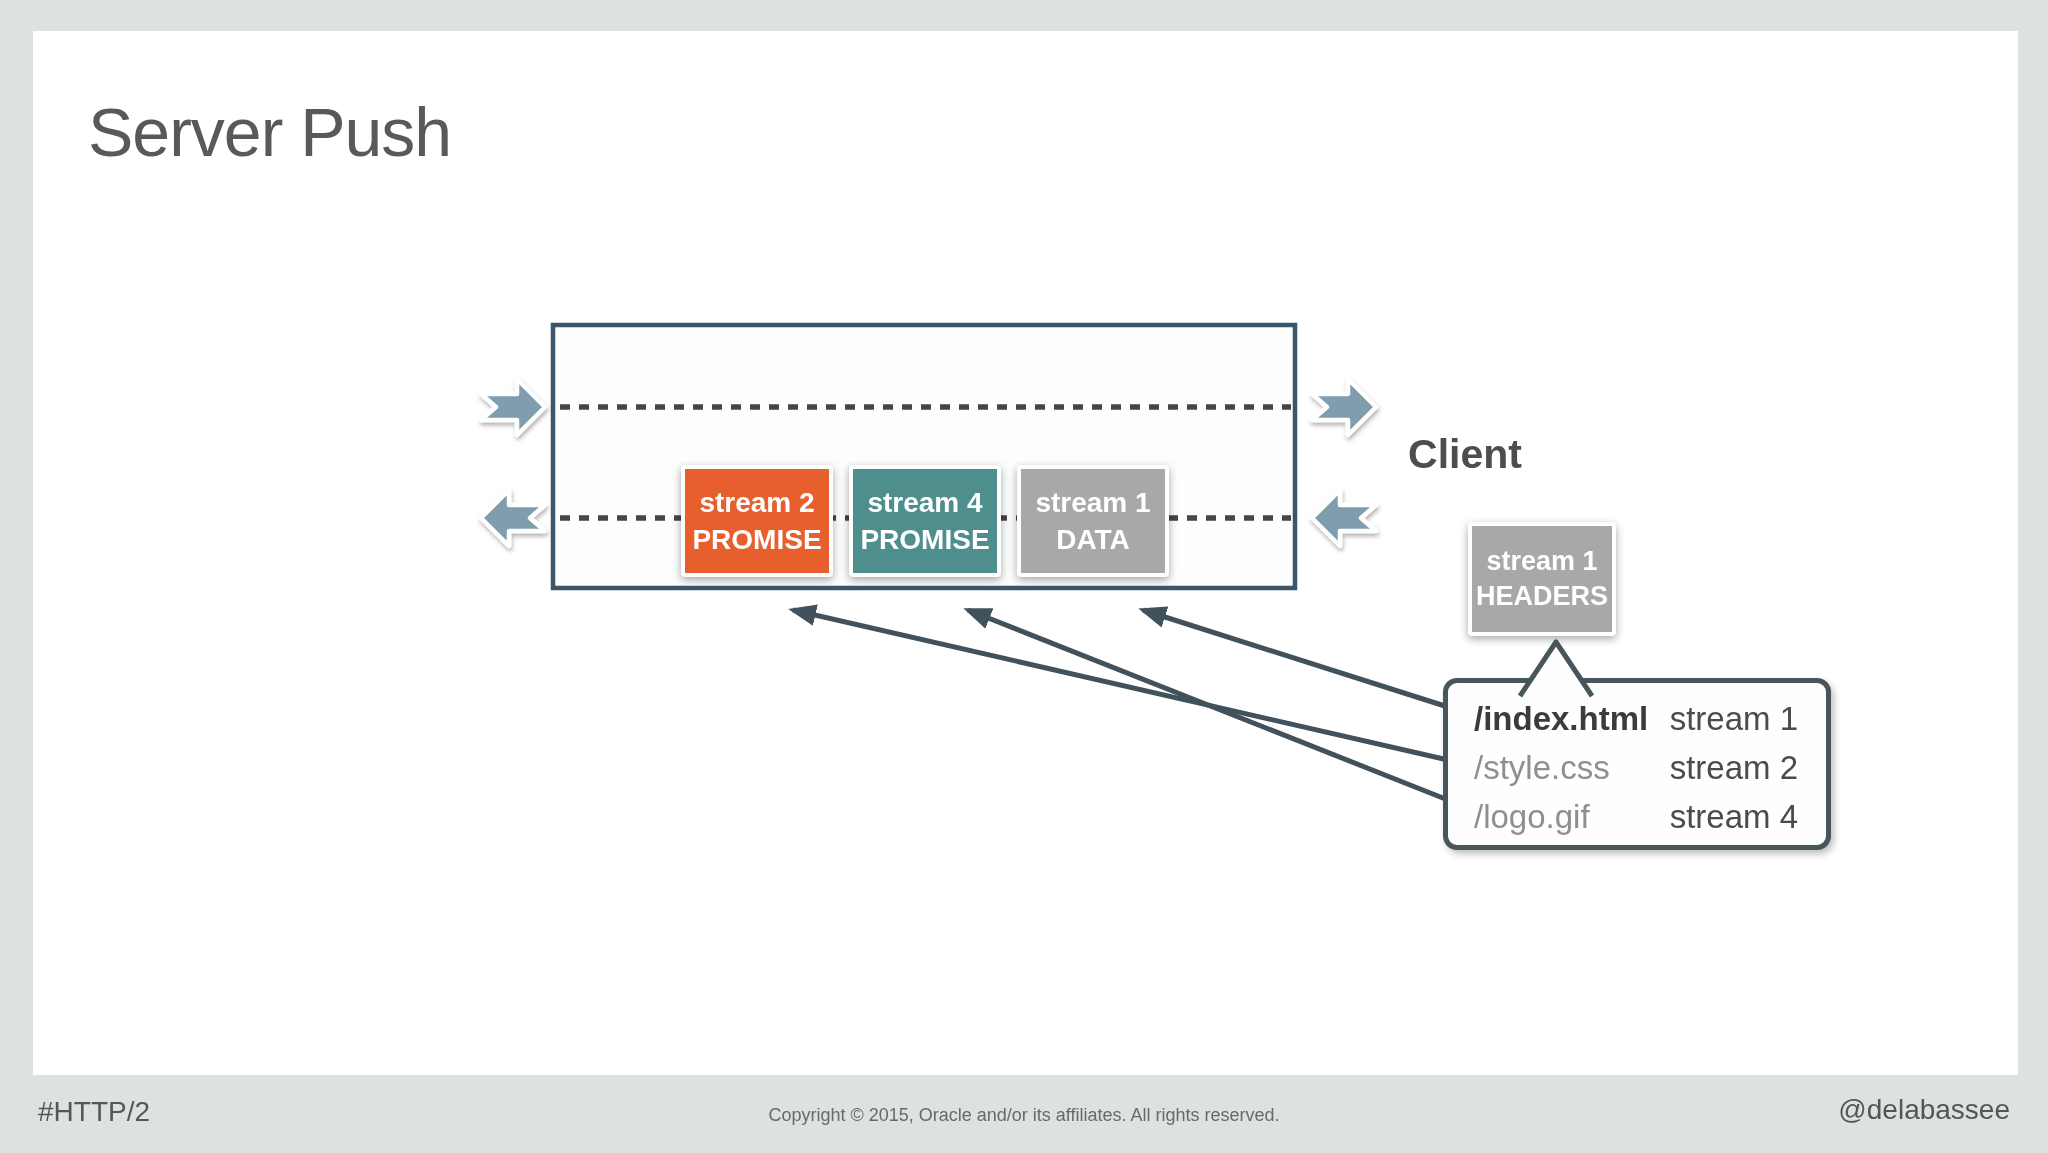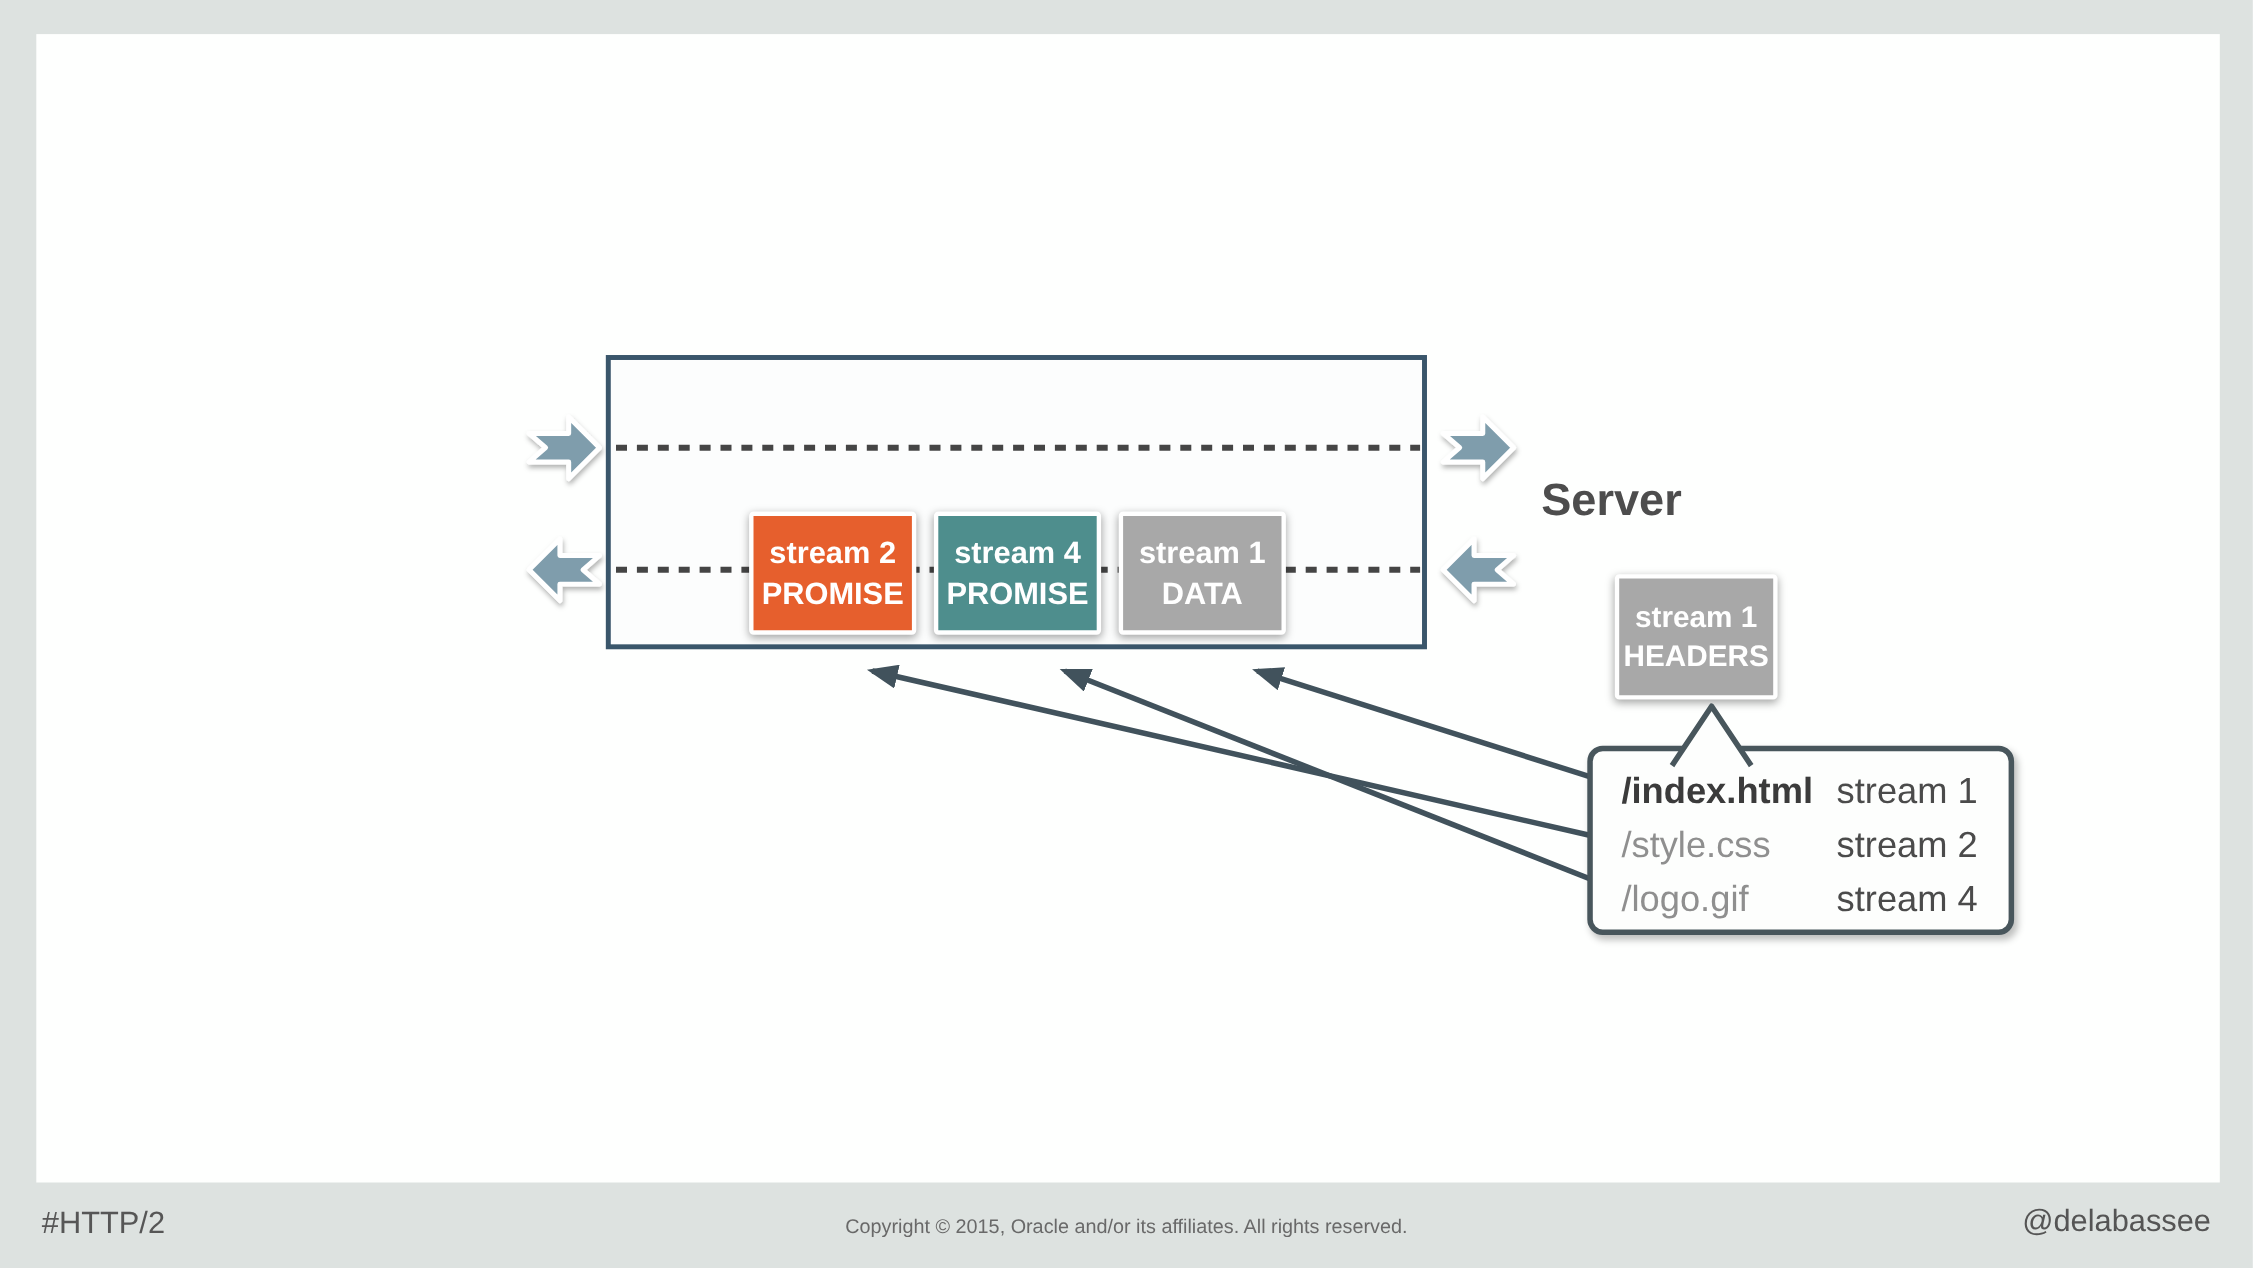--- a/index.html
+++ b/index.html
@@ -145,20 +145,21 @@
     color: #555555;
     margin-left: 44px;
   }
 </style>
 </head>
 <body>
 
 <div class="stage">
   <div class="slide">
 
+    <div class="slide-title">Server Push</div>
 
     <svg class="diagram-svg" viewBox="0 0 1985 1044" xmlns="http://www.w3.org/2000/svg">
       <defs>
         <filter id="softshadow" x="-30%" y="-30%" width="160%" height="160%">
           <feDropShadow dx="1" dy="3" stdDeviation="2.2" flood-color="#000000" flood-opacity="0.3"></feDropShadow>
         </filter>
         <marker id="ah" markerUnits="userSpaceOnUse" markerWidth="28" markerHeight="22" refX="23" refY="11" orient="auto">
           <path d="M0,0 L28,11 L0,22 Z" fill="#41525c"></path>
         </marker>
       </defs>
@@ -175,21 +176,21 @@
       </g>
 
       <g fill="#7f9dac" stroke="#ffffff" stroke-width="4.5" stroke-linejoin="round" filter="url(#softshadow)">
         <polygon points="448,363 484,363 484,348 512,376 484,404 484,389 448,389 463,376"></polygon>
         <polygon points="1279,363 1315,363 1315,348 1343,376 1315,404 1315,389 1279,389 1294,376"></polygon>
         <polygon points="512,474 476,474 476,459 448,487 476,515 476,500 512,500 497,487"></polygon>
         <polygon points="1343,474 1307,474 1307,459 1279,487 1307,515 1307,500 1343,500 1328,487"></polygon>
       </g>
     </svg>
 
-    <div class="endpoint-label endpoint-server">Server</div>
+    <div class="endpoint-label endpoint-server">Client</div>
 
     <div class="frame-box frame-orange">
       <span>stream 2</span>
       <span>PROMISE</span>
     </div>
     <div class="frame-box frame-teal">
       <span>stream 4</span>
       <span>PROMISE</span>
     </div>
     <div class="frame-box frame-gray">

